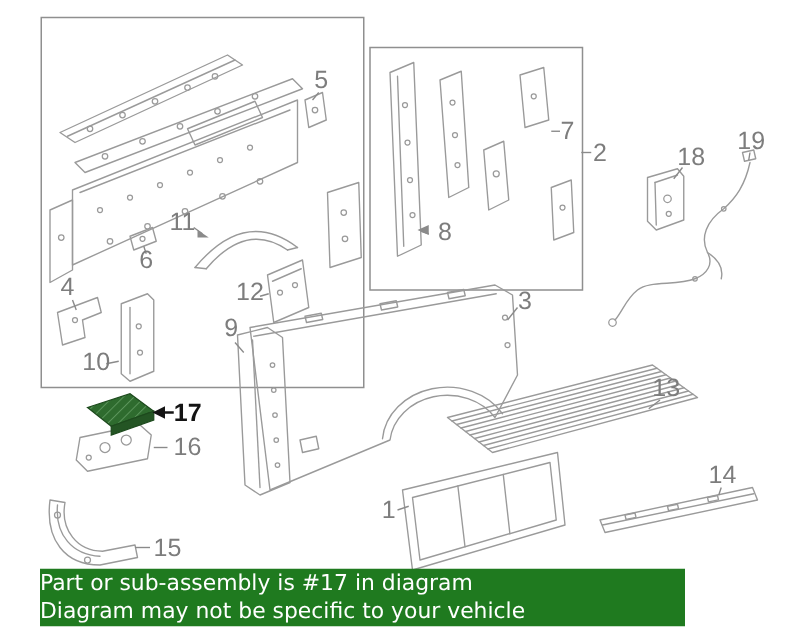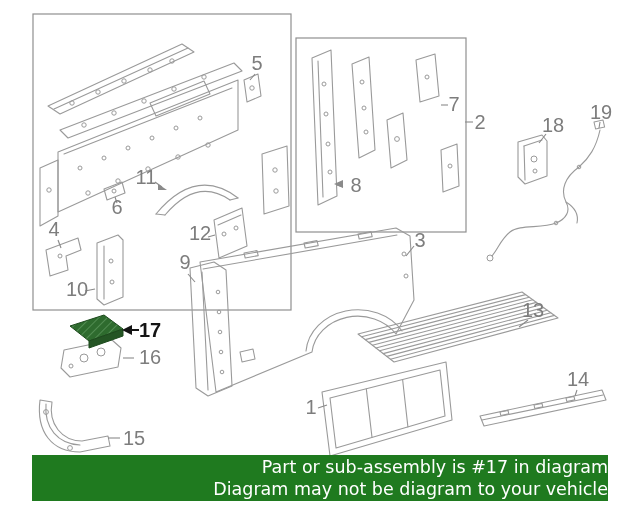--- a/index.html
+++ b/index.html
@@ -7,22 +7,22 @@
          font-family:"Liberation Sans",sans-serif;}
   svg{position:absolute;left:0;top:0;}
   .frame{fill:none;stroke:#8f8f8f;stroke-width:1.2;}
   .ln{fill:none;stroke:#9a9a9a;stroke-width:1.1;stroke-linejoin:round;stroke-linecap:round;}
   .hole{fill:none;stroke:#9a9a9a;stroke-width:1;}
   .ld{stroke:#8a8a8a;stroke-width:1.1;fill:none;}
   .ld17{stroke:#141414;stroke-width:2;fill:none;}
   .lbl{font-family:"Liberation Sans",sans-serif;font-size:20px;fill:#7d7d7d;text-anchor:middle;}
   .lbl17{font-family:"Liberation Sans",sans-serif;font-size:20px;font-weight:700;fill:#141414;text-anchor:start;}
   .hl-stroke{stroke:#1d4a1d;stroke-width:1;}
-  .banner{position:absolute;left:32px;top:455px;width:576px;height:46px;background:#1f7a1f;
-          color:#ffffff;text-align:right;font-size:17.5px;line-height:22px;padding-top:1px;
+  .banner{position:absolute;left:32px;top:455px;width:516px;height:46px;background:#1f7a1f;
+          color:#ffffff;text-align:left;font-size:17.5px;line-height:22px;padding-top:1px;
           box-sizing:border-box;font-family:"DejaVu Sans","Liberation Sans",sans-serif;}
 </style>
 </head>
 <body>
 
 <div class="stage">
 <svg width="640" height="512" viewBox="0 0 640 512">
   <defs>
     <pattern id="hatch17" width="6" height="6" patternUnits="userSpaceOnUse" patternTransform="rotate(45)">
       <rect width="6" height="6" fill="#2e6b2e"></rect>
@@ -246,15 +246,15 @@
   <text class="lbl" x="134" y="445">15</text>
   <text class="lbl" x="311" y="414">1</text>
   <text class="lbl" x="533" y="317">13</text>
   <text class="lbl" x="578" y="386">14</text>
   <text class="lbl" x="553" y="132">18</text>
   <text class="lbl" x="601" y="119">19</text>
 </svg>
 
 <div class="banner">
   <div>Part or sub-assembly is #17 in diagram</div>
-  <div>Diagram may not be diagram to your vehicle</div>
+  <div>Diagram may not be specific to your vehicle</div>
 </div>
 </div>
 
 </body></html>

